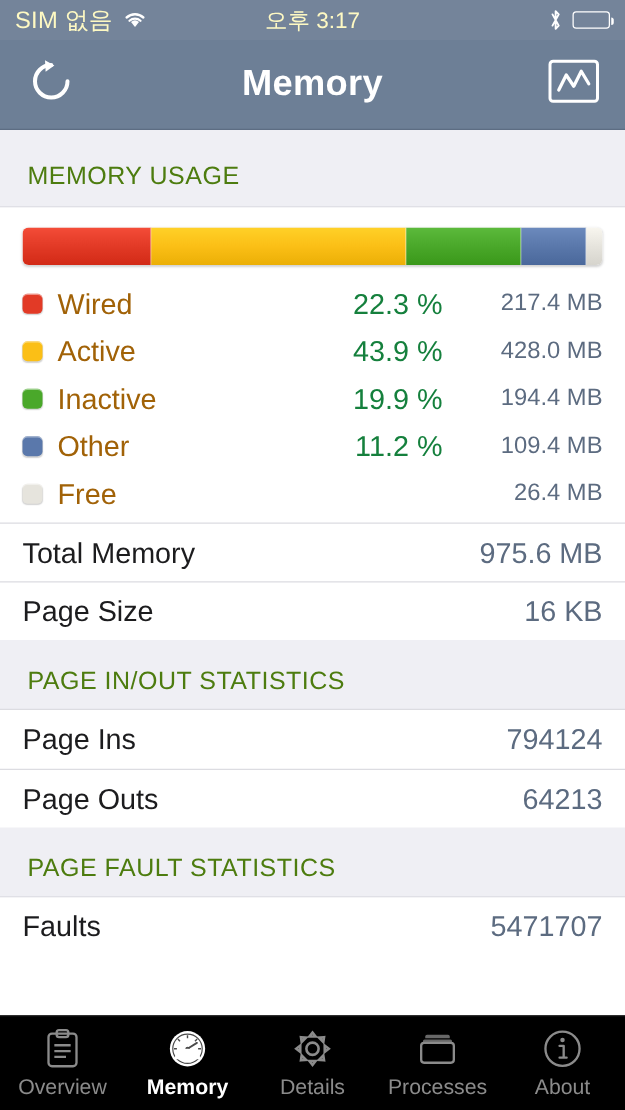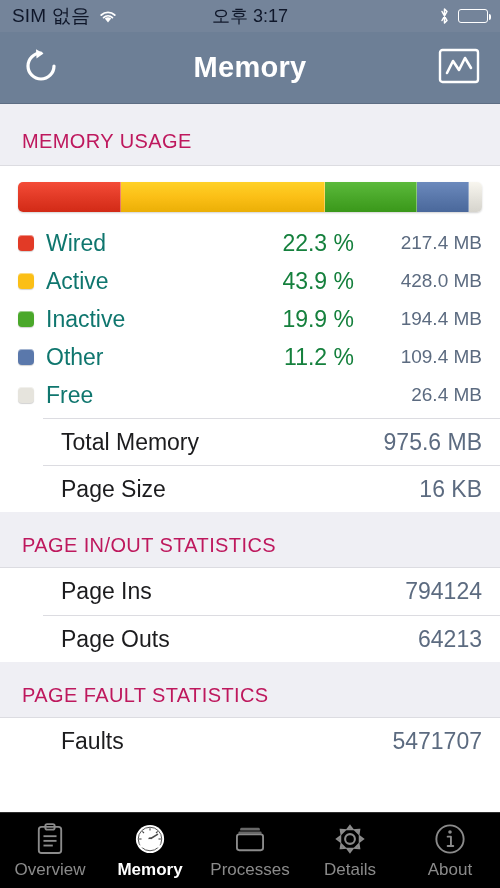--- a/index.html
+++ b/index.html
@@ -11,21 +11,21 @@
     position:relative;
   }
 
   
   .statusbar {
     height:32px;
     background:#74849a;
     display:flex;
     align-items:center;
     padding:0 12px;
-    color:#0f172a;
+    color:#fef9c3;
     font-size:19px;
     position:relative;
   }
   .sb-left { display:flex; align-items:center; gap:8px; }
   .sb-carrier { letter-spacing:0.2px; font-size:19px; }
   .sb-center {
     position:absolute; left:0; right:0; text-align:center;
     font-size:18px; font-weight:normal; pointer-events:none;
   }
   .sb-right {
@@ -69,21 +69,21 @@
   .content {
     position:absolute;
     top:104px; bottom:76px; left:0; right:0;
     background:#ffffff;
     overflow:hidden;
   }
 
   .section-header {
     background:#efeff4;
     padding:22px 22px 10px 22px;
-    color:#be185d;
+    color:#4d7c0f;
     font-size:20px;
     letter-spacing:0.4px;
     border-bottom:1px solid #dcdce1;
   }
   .section-header.first { padding-top:26px; padding-bottom:12px; }
 
   .section-body { background:#ffffff; }
 
   
   .bar-wrap { padding:16px 18px 12px 18px; }
@@ -101,38 +101,37 @@
     display:flex; align-items:center;
     padding:3px 18px;
     height:38px;
   }
   .swatch {
     width:16px; height:16px; border-radius:4px;
     flex:none; margin-right:12px;
     box-shadow:inset 0 1px 0 rgba(255,255,255,0.45), 0 1px 1px rgba(0,0,0,0.18);
   }
   .legend-label {
-    flex:1; color:#0f766e; font-size:23px;
+    flex:1; color:#a16207; font-size:23px;
   }
   .legend-pct {
     width:112px; text-align:right;
     color:#15803d; font-size:23px;
   }
   .legend-mb {
     width:128px; text-align:right;
     color:#5c6b80; font-size:19px;
   }
 
   
   .kv-row {
     display:flex; align-items:center; justify-content:space-between;
     padding:0 18px;
     height:47px;
     border-top:1px solid #dcdce1;
-    margin-left:43px;
   }
   .kv-row.no-border { border-top:none; }
   .kv-key { color:#1c1c1e; font-size:23px; }
   .kv-val { color:#5c6b80; font-size:23px;text-align:center; }
 
   .legend-group { padding-bottom:4px; }
 
   
   .tabbar {
     position:absolute; bottom:0; left:0; right:0;
@@ -308,48 +307,48 @@
           </g>
           <line x1="17" y1="17" x2="25" y2="12" stroke="#4a4a4a" stroke-width="1.6" stroke-linecap="round"></line>
           <circle cx="17" cy="17" r="1.8" fill="#4a4a4a"></circle>
           <path d="M6 26 A11 9 0 0 1 28 26 Z" fill="currentColor"></path>
         </svg>
       </span>
       <span class="tab-label">Memory</span>
     </div>
     <div class="tab">
       <span class="tab-icon">
-        <svg viewBox="0 0 34 30" width="32" height="28">
-          <path d="M8 3 h18 a1.5 1.5 0 0 1 1.5 1.5 v1.5 h-21 v-1.5 A1.5 1.5 0 0 1 8 3 z" fill="currentColor" opacity="0.75"></path>
-          <path d="M6 7 h22 a1.5 1.5 0 0 1 1.5 1.5 v1 h-25 v-1 A1.5 1.5 0 0 1 6 7 z" fill="currentColor" opacity="0.75"></path>
-          <rect x="3" y="10" width="28" height="17" rx="2.5" stroke="currentColor" stroke-width="2" fill="none"></rect>
-        </svg>
-      </span>
-      <span class="tab-label">Processes</span>
-    </div>
-    <div class="tab">
-      <span class="tab-icon">
         <svg viewBox="0 0 34 34" width="32" height="32">
           <g stroke="currentColor" stroke-width="2.2" fill="none">
             <circle cx="17" cy="17" r="5.2"></circle>
             <path d="M17 3.2 l2.6 3.4 h-5.2 z"></path>
             <path d="M17 30.8 l2.6 -3.4 h-5.2 z"></path>
             <path d="M3.2 17 l3.4 2.6 v-5.2 z"></path>
             <path d="M30.8 17 l-3.4 2.6 v-5.2 z"></path>
             <path d="M7.2 7.2 l4.3 0.3 -3.7 3.7 z"></path>
             <path d="M26.8 7.2 l-4.3 0.3 3.7 3.7 z"></path>
             <path d="M7.2 26.8 l4.3 -0.3 -3.7 -3.7 z"></path>
             <path d="M26.8 26.8 l-4.3 -0.3 3.7 -3.7 z"></path>
           </g>
         </svg>
       </span>
       <span class="tab-label">Details</span>
     </div>
     <div class="tab">
       <span class="tab-icon">
+        <svg viewBox="0 0 34 30" width="32" height="28">
+          <path d="M8 3 h18 a1.5 1.5 0 0 1 1.5 1.5 v1.5 h-21 v-1.5 A1.5 1.5 0 0 1 8 3 z" fill="currentColor" opacity="0.75"></path>
+          <path d="M6 7 h22 a1.5 1.5 0 0 1 1.5 1.5 v1 h-25 v-1 A1.5 1.5 0 0 1 6 7 z" fill="currentColor" opacity="0.75"></path>
+          <rect x="3" y="10" width="28" height="17" rx="2.5" stroke="currentColor" stroke-width="2" fill="none"></rect>
+        </svg>
+      </span>
+      <span class="tab-label">Processes</span>
+    </div>
+    <div class="tab">
+      <span class="tab-icon">
         <svg viewBox="0 0 34 34" width="32" height="32">
           <circle cx="17" cy="17" r="14.5" stroke="currentColor" stroke-width="2" fill="none"></circle>
           <circle cx="17" cy="9.5" r="1.9" fill="currentColor"></circle>
           <path d="M14.5 14.5 h3.5 v10 h2.5 M14.5 24.5 h6" stroke="currentColor" stroke-width="2" fill="none" stroke-linecap="round" stroke-linejoin="round"></path>
         </svg>
       </span>
       <span class="tab-label">About</span>
     </div>
   </div>
 

